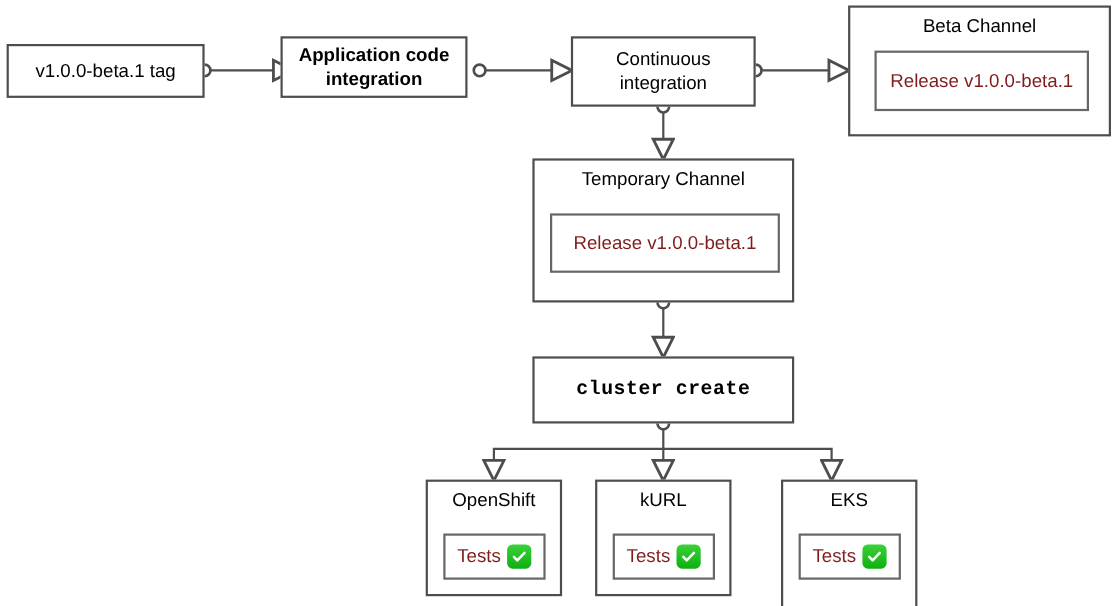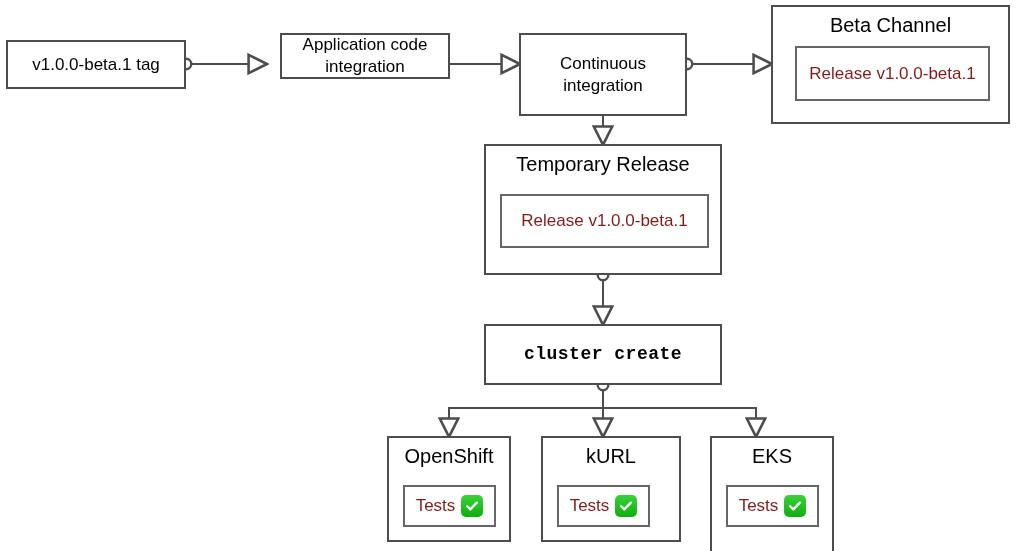--- a/index.html
+++ b/index.html
@@ -40,21 +40,21 @@
   .node.group {
     display: block;
     padding: 0;
   }
   .group-title {
     position: absolute;
     left: 0;
     right: 0;
     top: 6px;
     text-align: center;
-    font-size: 20px;
+    font-size: 17px;
     color: #000000;
   }
   .inner {
     position: absolute;
     box-sizing: border-box;
     background: #ffffff;
     border: 2px solid #666666;
     display: flex;
     align-items: center;
     justify-content: center;
@@ -116,43 +116,43 @@
       <path d="M603,385 L603,408 L449,408 L449,436" marker-start="url(#dot)" marker-end="url(#arrow)"></path>
       <path d="M603,408 L603,436" marker-end="url(#arrow)"></path>
       <path d="M603,408 L756,408 L756,436" marker-end="url(#arrow)"></path>
     </g>
   </svg>
 
   <div class="node" style="left:6px; top:40px; width:180px; height:49px;justify-content:center;">
     <span>v1.0.0-beta.1 tag</span>
   </div>
 
-  <div class="node" style="left:280px; top:33px; width:170px; height:46px;">
+  <div class="node" style="left:255px; top:33px; width:170px; height:56px;font-weight:bold;">
     <span>
       <span>Application code</span><br>
       <span>integration</span>
     </span>
   </div>
 
-  <div class="node" style="left:519px; top:33px; width:168px; height:83px;">
+  <div class="node" style="left:519px; top:33px; width:168px; height:64px;">
     <span>
       <span>Continuous</span><br>
       <span>integration</span>
     </span>
   </div>
 
   <div class="node group" style="left:771px; top:5px; width:239px; height:119px;">
     <div class="group-title">Beta Channel</div>
     <div class="inner" style="left:22px; top:39px; width:195px; height:55px;">
       <span>Release v1.0.0-beta.1</span>
     </div>
   </div>
 
   <div class="node group" style="left:484px; top:144px; width:238px; height:131px;">
-    <div class="group-title">Temporary Release</div>
+    <div class="group-title">Temporary Channel</div>
     <div class="inner" style="left:14px; top:48px; width:209px; height:54px;">
       <span>Release v1.0.0-beta.1</span>
     </div>
   </div>
 
   <div class="node" style="left:484px; top:324px; width:238px; height:61px;">
     <span class="mono">cluster create</span>
   </div>
 
   <div class="node group" style="left:387px; top:436px; width:124px; height:106px;">
@@ -162,21 +162,21 @@
         <span>Tests</span>
         <span class="check-icon">
           <svg width="16" height="16" viewBox="0 0 16 16">
               <path d="M3.2,8.2 L6.3,11.4 L12.8,4.6" fill="none" stroke="#ffffff" stroke-width="2.3" stroke-linecap="round" stroke-linejoin="round"></path>
             </svg>
         </span>
       </span>
     </div>
   </div>
 
-  <div class="node group" style="left:541px; top:436px; width:140px; height:106px;">
+  <div class="node group" style="left:541px; top:436px; width:124px; height:106px;">
     <div class="group-title">kURL</div>
     <div class="inner" style="left:14px; top:47px; width:93px; height:42px;">
       <span class="tests-row">
         <span>Tests</span>
         <span class="check-icon">
           <svg width="16" height="16" viewBox="0 0 16 16">
               <path d="M3.2,8.2 L6.3,11.4 L12.8,4.6" fill="none" stroke="#ffffff" stroke-width="2.3" stroke-linecap="round" stroke-linejoin="round"></path>
             </svg>
         </span>
       </span>

